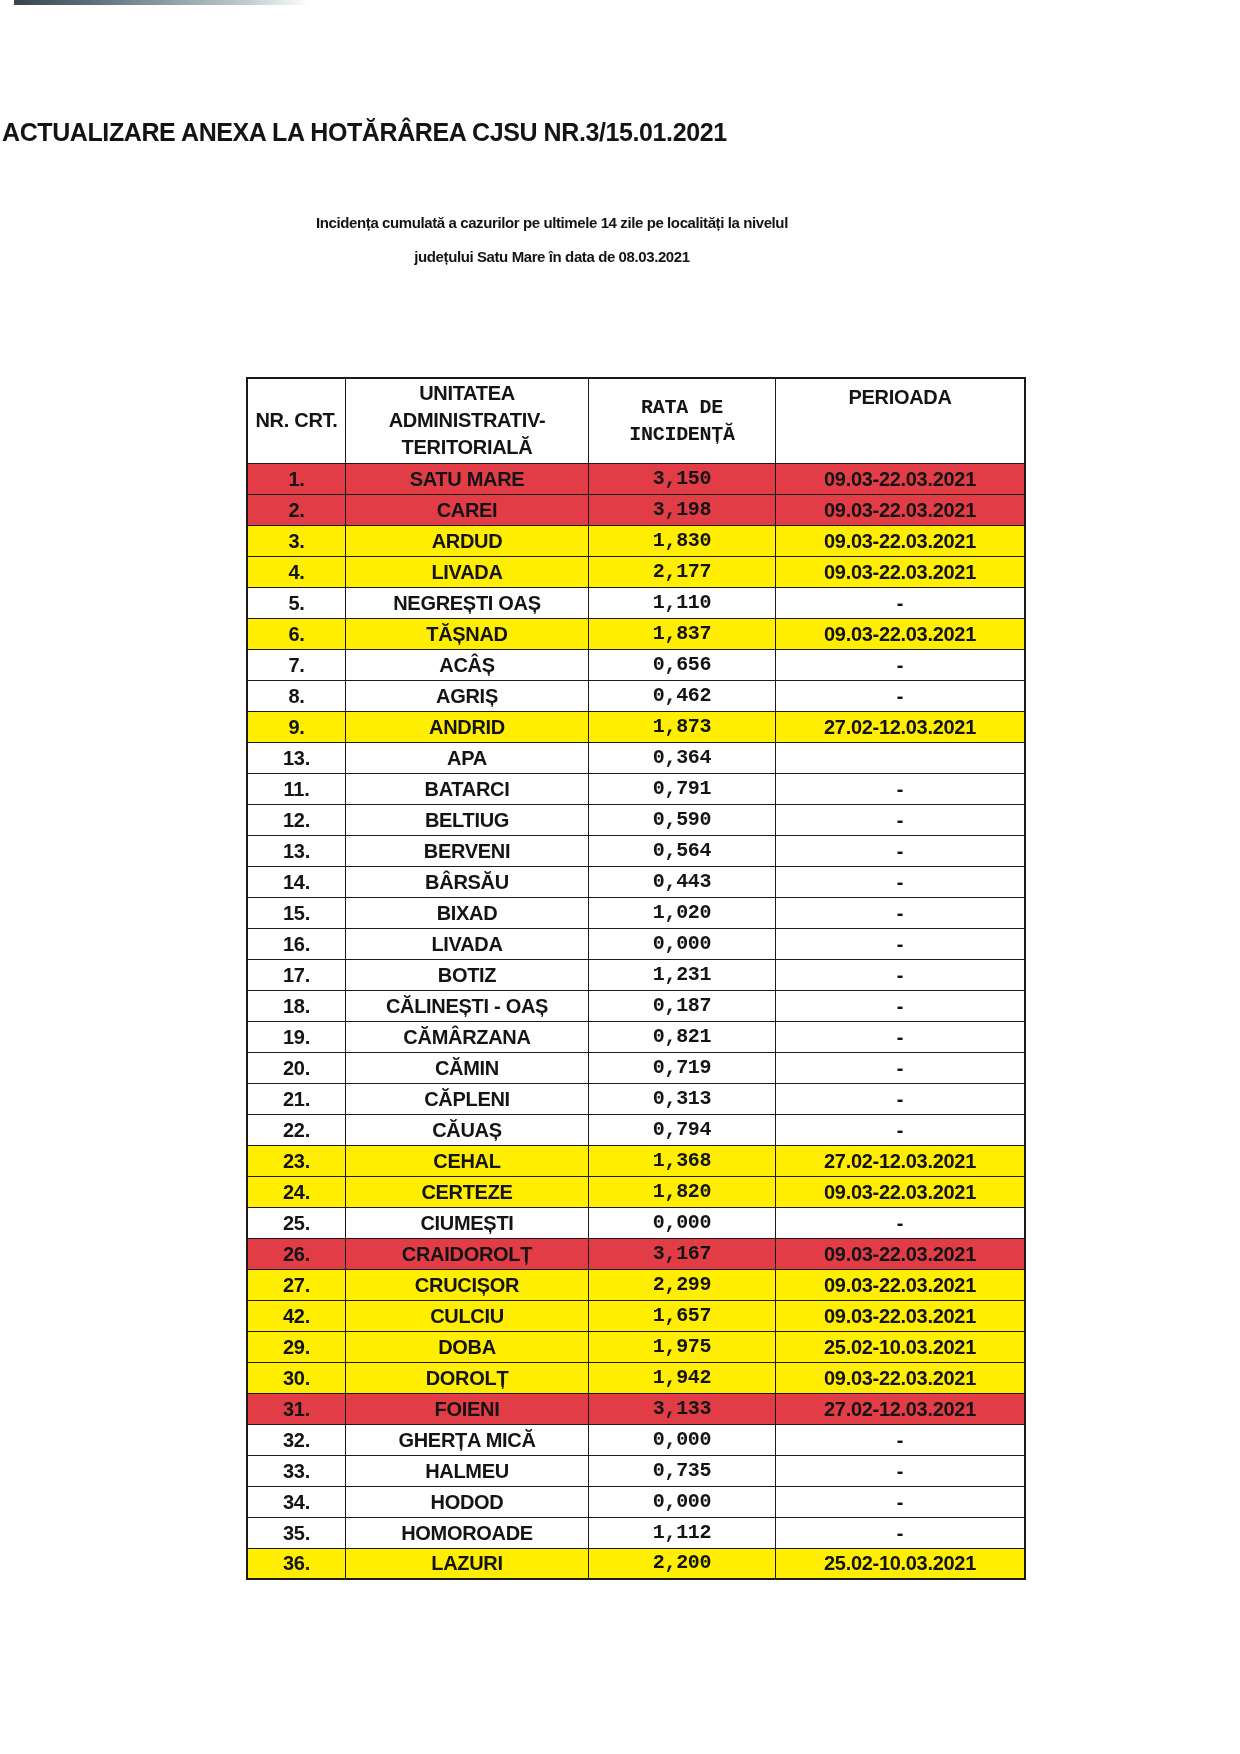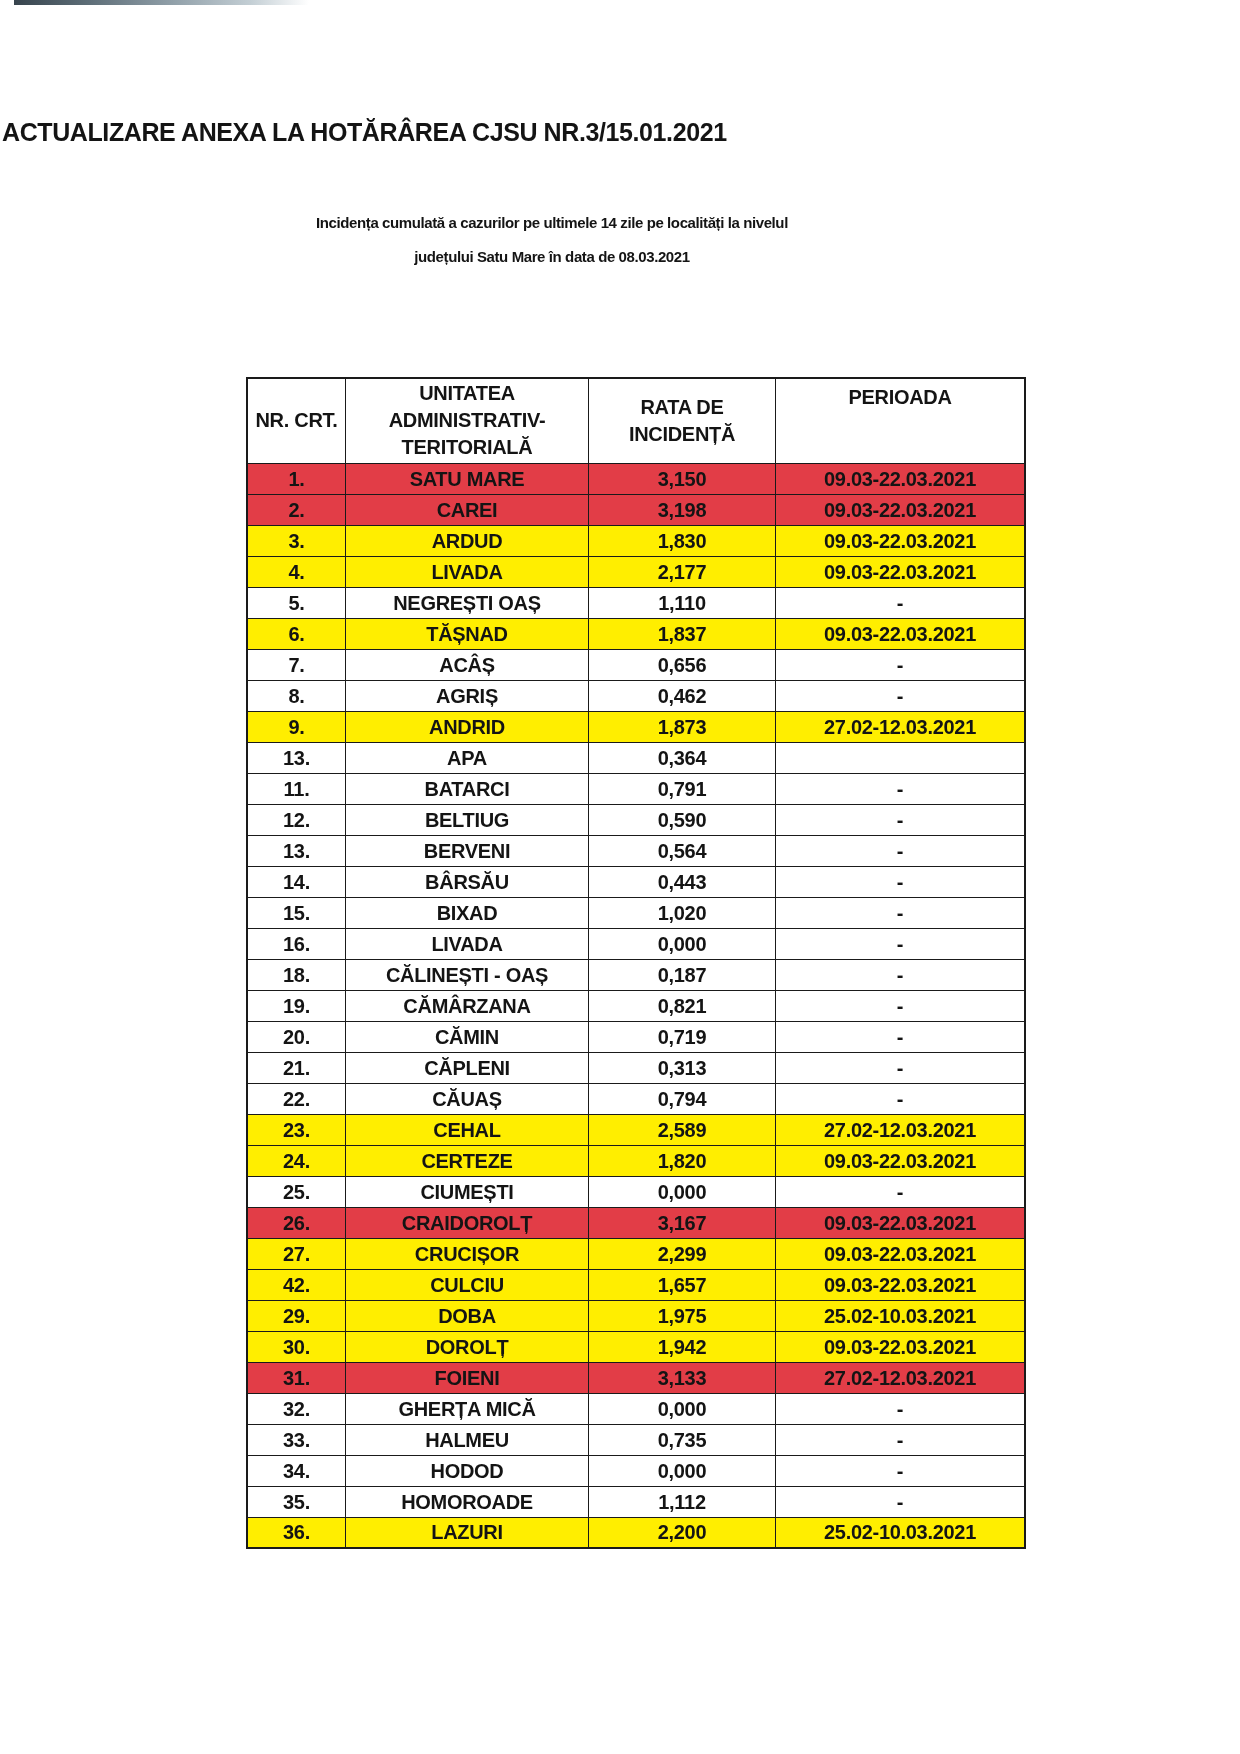--- a/index.html
+++ b/index.html
@@ -62,21 +62,21 @@
     border: 1.6px solid var(--border, #1a1a1a);
     text-align: center;
     padding: 0 4px;
     overflow: hidden;
   }
   .incidence-table {
     border: 2px solid var(--border, #1a1a1a);
   }
   .col-nr     { width: 89px;  }
   .col-uat    { width: 234px; }
-  .col-rate   { width: 178px; }
+  .col-rate   { width: 178px; font-family: Liberation Mono, monospace; }
   .col-period { width: 240px; }
   .incidence-table thead tr { height: 85px; }
   .incidence-table thead th {
     vertical-align: middle;
     line-height: 27px;
     background: #ffffff;
   }
   .incidence-table thead th.col-period {
     vertical-align: top;
     padding-top: 5px;
@@ -205,20 +205,26 @@
           <td class="col-rate">1,020</td>
           <td class="col-period">-</td>
         </tr>
         <tr>
           <td class="col-nr">16.</td>
           <td class="col-uat">LIVADA</td>
           <td class="col-rate">0,000</td>
           <td class="col-period">-</td>
         </tr>
         <tr>
+          <td class="col-nr">17.</td>
+          <td class="col-uat">BOTIZ</td>
+          <td class="col-rate">1,231</td>
+          <td class="col-period">-</td>
+        </tr>
+        <tr>
           <td class="col-nr">18.</td>
           <td class="col-uat">CĂLINEȘTI - OAȘ</td>
           <td class="col-rate">0,187</td>
           <td class="col-period">-</td>
         </tr>
         <tr>
           <td class="col-nr">19.</td>
           <td class="col-uat">CĂMÂRZANA</td>
           <td class="col-rate">0,821</td>
           <td class="col-period">-</td>
@@ -237,21 +243,21 @@
         </tr>
         <tr>
           <td class="col-nr">22.</td>
           <td class="col-uat">CĂUAȘ</td>
           <td class="col-rate">0,794</td>
           <td class="col-period">-</td>
         </tr>
         <tr class="yellow">
           <td class="col-nr">23.</td>
           <td class="col-uat">CEHAL</td>
-          <td class="col-rate">2,589</td>
+          <td class="col-rate">1,368</td>
           <td class="col-period">27.02-12.03.2021</td>
         </tr>
         <tr class="yellow">
           <td class="col-nr">24.</td>
           <td class="col-uat">CERTEZE</td>
           <td class="col-rate">1,820</td>
           <td class="col-period">09.03-22.03.2021</td>
         </tr>
         <tr>
           <td class="col-nr">25.</td>

